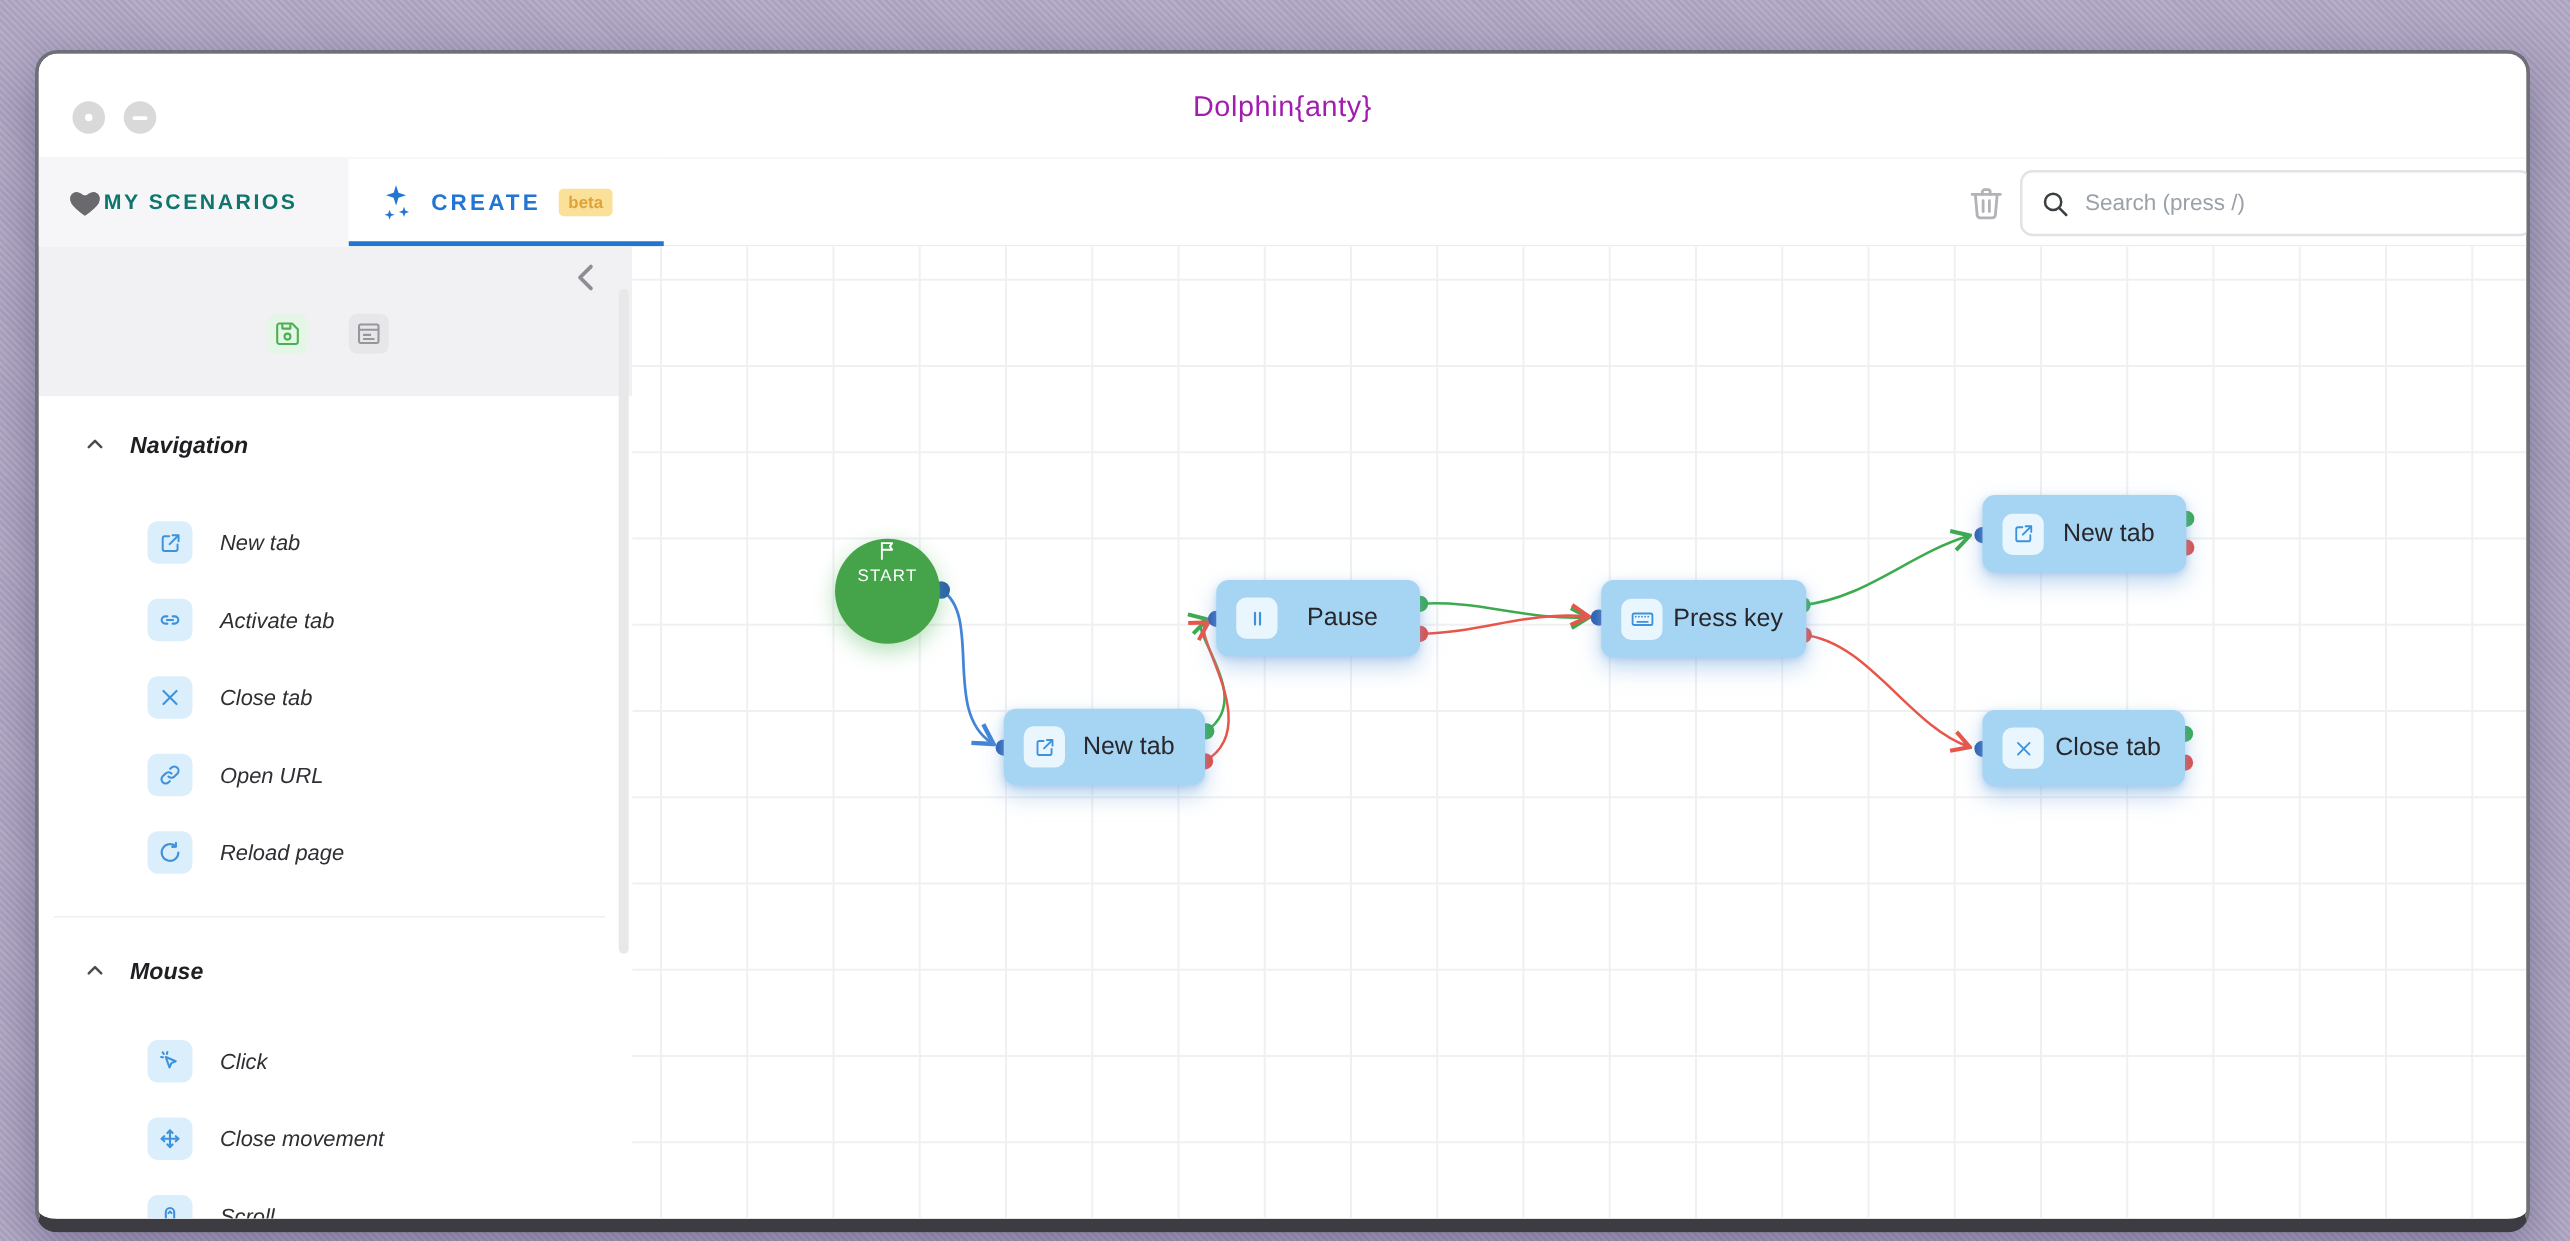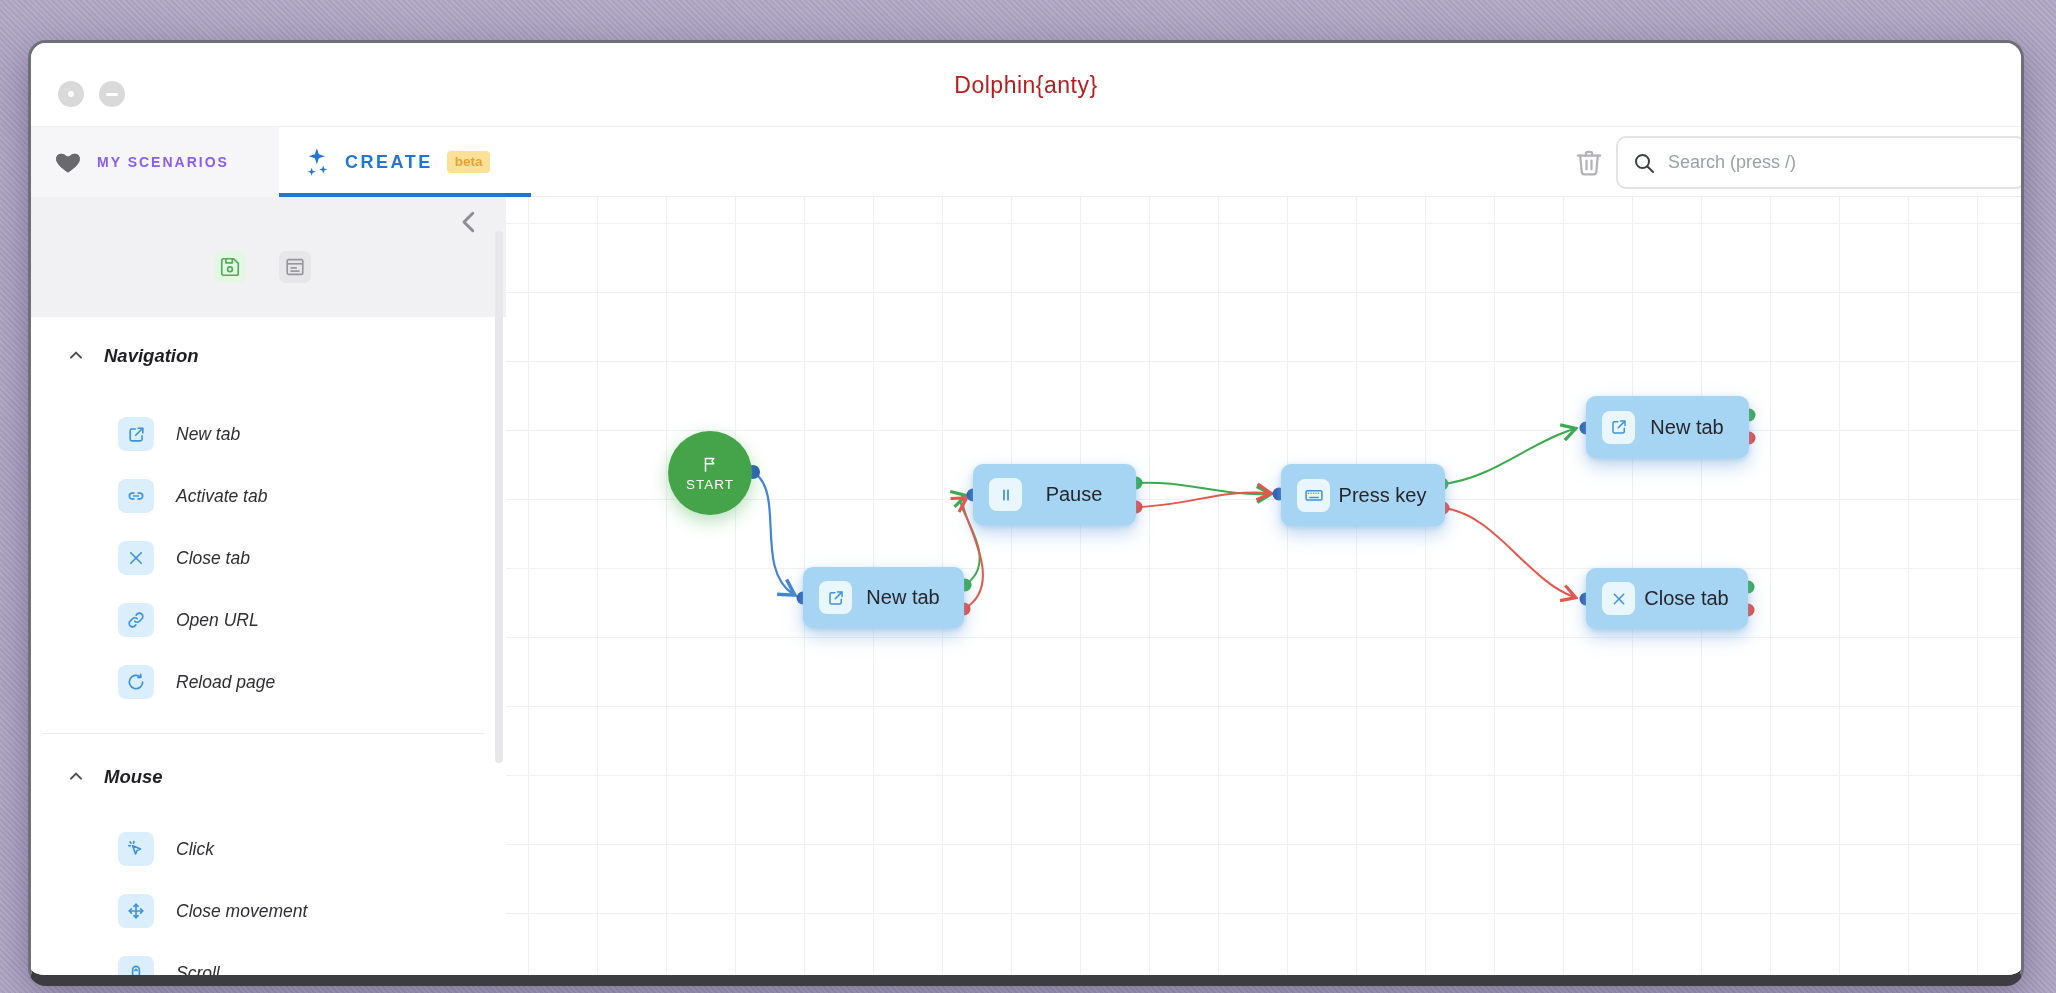--- a/index.html
+++ b/index.html
@@ -20,26 +20,26 @@
     display:flex; flex-direction:column;
   }
   
   .titlebar { position:relative; height:84px; flex:0 0 84px; border-bottom:1px solid #f0f0f0; background:#fff; }
   .win-btn { position:absolute; top:38px; width:26px; height:26px; border-radius:50%; background:#d9d9d9; }
   .win-btn.b1 { left:27px; }
   .win-btn.b2 { left:68px; }
   .win-btn .dot { position:absolute; left:50%; top:50%; width:6px; height:6px; margin:-3px 0 0 -3px; border-radius:50%; background:#fff; }
   .win-btn .minus { position:absolute; left:50%; top:50%; width:12px; height:3px; margin:-1.5px 0 0 -6px; border-radius:2px; background:#fff; }
   .win-title { position:absolute; left:0; right:0; top:0; height:84px; display:flex; align-items:center; justify-content:center;
-               font-size:23px; color:#b91c1c; letter-spacing:.5px; }
+               font-size:23px; color:#a21caf; letter-spacing:.5px; }
   
   .tabbar { position:relative; height:70px; flex:0 0 70px; border-bottom:1px solid #ececec; background:#fff; }
   .tab { position:absolute; top:0; height:70px; display:flex; align-items:center; cursor:pointer; }
   .tab-scenarios { left:0; width:248px; background:#f6f6f8; padding-left:22px; }
-  .tab-scenarios .label { margin-left:14px; font-size:14px; letter-spacing:2px; color:#8b5cf6; font-weight:600; }
+  .tab-scenarios .label { margin-left:0; font-size:17px; letter-spacing:2px; color:#0f766e; font-weight:600; }
   .tab-create { left:248px; width:252px; background:#fff; padding-left:25px; }
   .tab-create .label { margin-left:13px; font-size:18px; letter-spacing:2.5px; color:#2276d2; font-weight:700; }
   .tab-underline { position:absolute; left:248px; bottom:-1px; width:252px; height:4px; background:#2276d2; }
   .beta-badge { margin-left:14px; background:#fbe097; color:#e0a23a; font-size:13.5px; font-weight:700;
                 padding:3px 8px 4px; border-radius:4px; }
   .trash-btn { position:absolute; left:1543px; top:20px; width:32px; height:32px; color:#b2b2b8; cursor:pointer; }
   .searchbox { position:absolute; left:1585px; top:9px; width:410px; height:53px; background:#fff;
                border:2px solid #e3e3e7; border-radius:10px; display:flex; align-items:center; padding:0 14px; }
   .searchbox input { border:none; outline:none; flex:1; margin-left:12px; font-size:18px; color:#444;
                      font-family:"Liberation Sans",sans-serif; background:transparent; }
@@ -72,21 +72,21 @@
       linear-gradient(90deg, #f0f0f3 1.5px, transparent 1.5px);
     background-size:69px 69px; background-position:22px 26px; }
   .edges-svg { position:absolute; left:0; top:0; width:1516px; height:780px; }
   .node { position:absolute; background:#a6d4f3; border-radius:10px; display:flex; align-items:center;
           box-shadow:0 8px 18px rgba(125,175,225,.5), 0 2px 5px rgba(125,175,225,.35); cursor:grab; }
   .node .nicon { width:33px; height:33px; margin-left:16px; background:#eaf6fd; border-radius:8px;
                  color:#3e92dc; display:flex; align-items:center; justify-content:center; flex:0 0 33px; }
   .node .nlabel { flex:1; text-align:center; font-size:20px; color:#26262b; padding-right:10px; }
   .start-node { position:absolute; left:162px; top:234px; width:84px; height:84px; border-radius:50%;
                 background:#45a44a; color:#fff; display:flex; flex-direction:column; align-items:center;
-                justify-content:center; box-shadow:0 6px 18px rgba(90,185,100,.45); cursor:grab; }
+                justify-content:flex-start; box-shadow:0 6px 18px rgba(90,185,100,.45); cursor:grab; }
   .start-node .slabel { font-size:13.5px; letter-spacing:1px; margin-top:3px; font-weight:500; }
   svg.ic { display:block; }
 </style>
 </head>
 <body>
 
 <div class="window">
 
   <div class="titlebar">
     <div class="win-btn b1">

